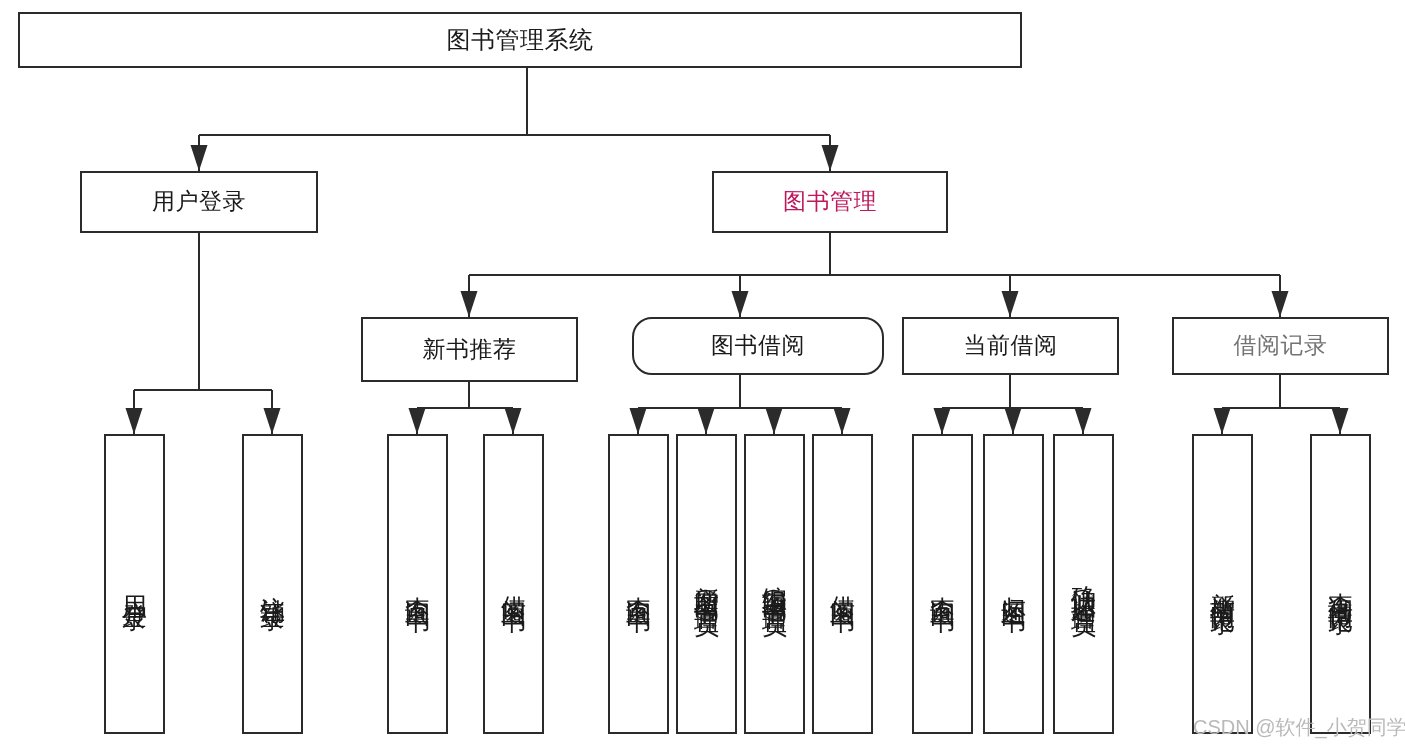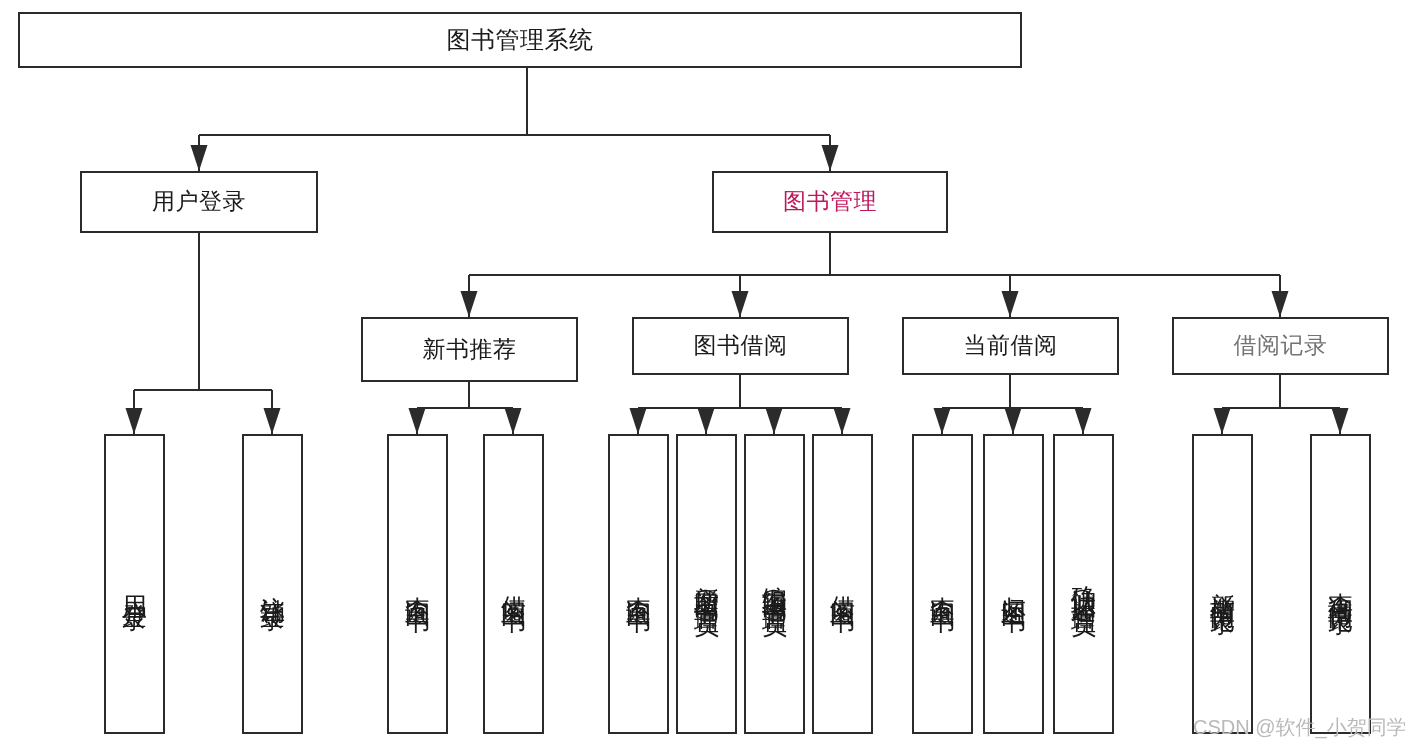--- a/index.html
+++ b/index.html
@@ -137,21 +137,21 @@
       </div>
       <div class="node-box horizontal" style="left: 80px; top: 171px; width: 238px; height: 62px; border-color: rgb(43, 43, 43); background: rgb(255, 255, 255);">
         <div class="node-label" style="color: rgb(26, 26, 26);">用户登录</div>
       </div>
       <div class="node-box horizontal" style="left: 712px; top: 171px; width: 236px; height: 62px; border-color: rgb(43, 43, 43); background: rgb(255, 255, 255);">
         <div class="node-label" style="color: #be185d;">图书管理</div>
       </div>
       <div class="node-box horizontal" style="left: 361px; top: 317px; width: 217px; height: 65px; border-color: rgb(43, 43, 43); background: rgb(255, 255, 255);">
         <div class="node-label" style="color: rgb(26, 26, 26);">新书推荐</div>
       </div>
-      <div class="node-box horizontal" style="left: 632px; top: 317px; width: 217px; height: 58px; border-color: rgb(43, 43, 43); background: rgb(255, 255, 255);">
+      <div class="node-box horizontal" style="left: 632px; top: 317px; width: 252px; height: 58px; border-color: rgb(43, 43, 43); background: rgb(255, 255, 255); border-radius: 20px;">
         <div class="node-label" style="color: rgb(26, 26, 26);">图书借阅</div>
       </div>
       <div class="node-box horizontal" style="left: 902px; top: 317px; width: 217px; height: 58px; border-color: rgb(43, 43, 43); background: rgb(255, 255, 255);">
         <div class="node-label" style="color: rgb(26, 26, 26);">当前借阅</div>
       </div>
       <div class="node-box horizontal" style="left: 1172px; top: 317px; width: 217px; height: 58px; border-color: rgb(43, 43, 43); background: rgb(255, 255, 255);">
         <div class="node-label" style="color: #737373;">借阅记录</div>
       </div>
       <div class="node-box vertical" style="left: 104px; top: 434px; width: 61px; height: 300px; border-color: rgb(43, 43, 43); background: rgb(255, 255, 255);">
         <div class="node-label" style="color: rgb(26, 26, 26);">用户登录</div>

